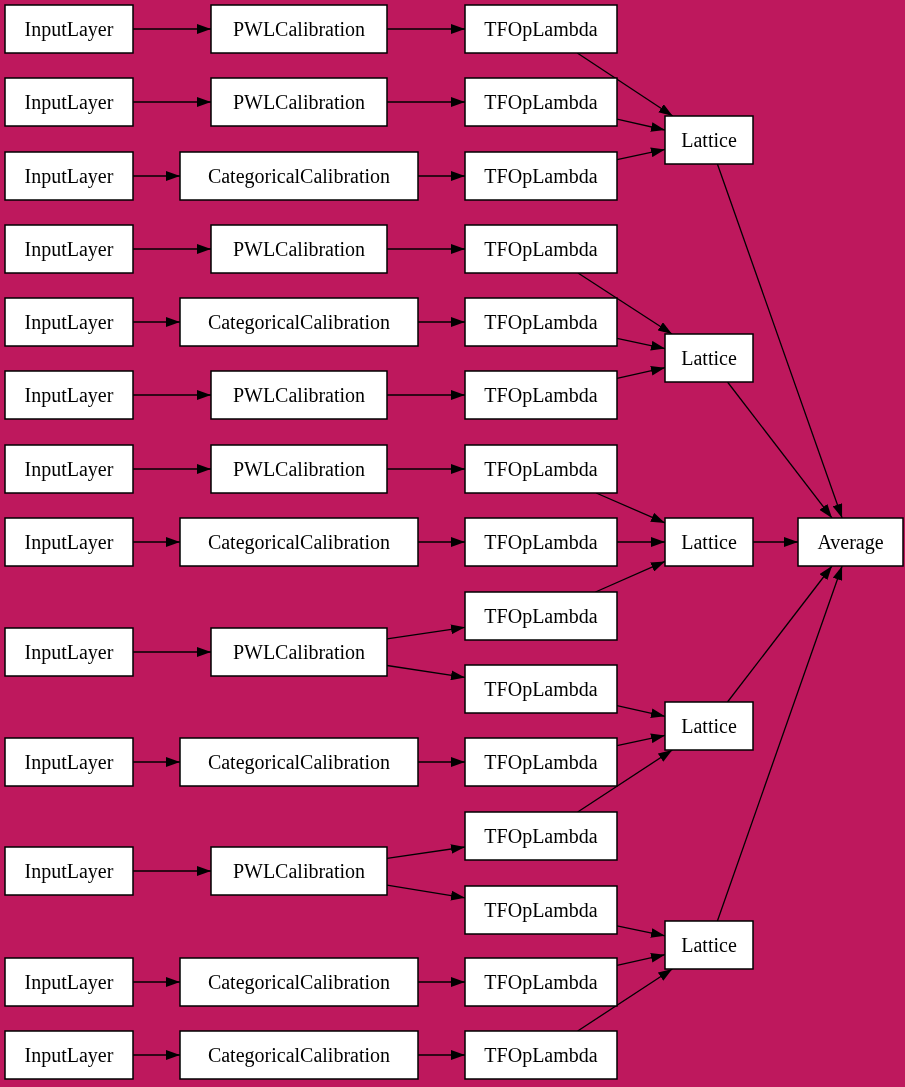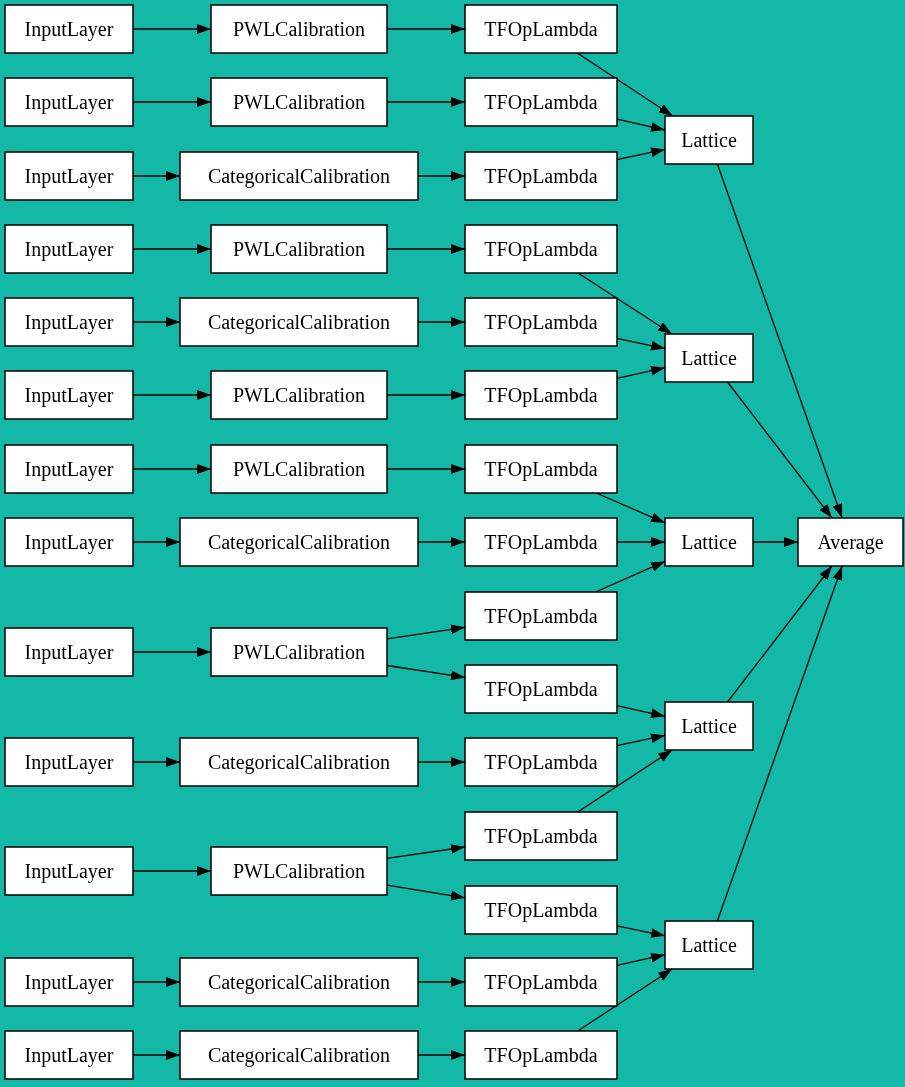--- a/index.html
+++ b/index.html
@@ -25,21 +25,21 @@
   .edge {
     stroke: currentColor;
     stroke-width: 1.3;
     fill: none;
   }
   .arrow-head { fill: currentColor; stroke: none; }
 </style>
 </head>
 <body>
 
-<div class="canvas" style="background: #14b8a6;">
+<div class="canvas" style="background: #be185d;">
   <svg id="diagram-svg" width="905" height="1087" viewBox="0 0 905 1087" style="color: rgb(0, 0, 0);">
     <defs>
       <marker id="arrow" viewBox="0 0 10 7" refX="10" refY="3.5" markerWidth="14" markerHeight="10" markerUnits="userSpaceOnUse" orient="auto">
         <path class="arrow-head" d="M0,0 L10,3.5 L0,7 Z"></path>
       </marker>
     </defs>
     <g id="edge-layer">
         <line x1="133.0" y1="29.0" x2="211.0" y2="29.0" class="edge" marker-end="url(#arrow)"></line>
         <line x1="387.0" y1="29.0" x2="465.0" y2="29.0" class="edge" marker-end="url(#arrow)"></line>
         <line x1="577.3" y1="53.0" x2="672.7" y2="116.0" class="edge" marker-end="url(#arrow)"></line>

